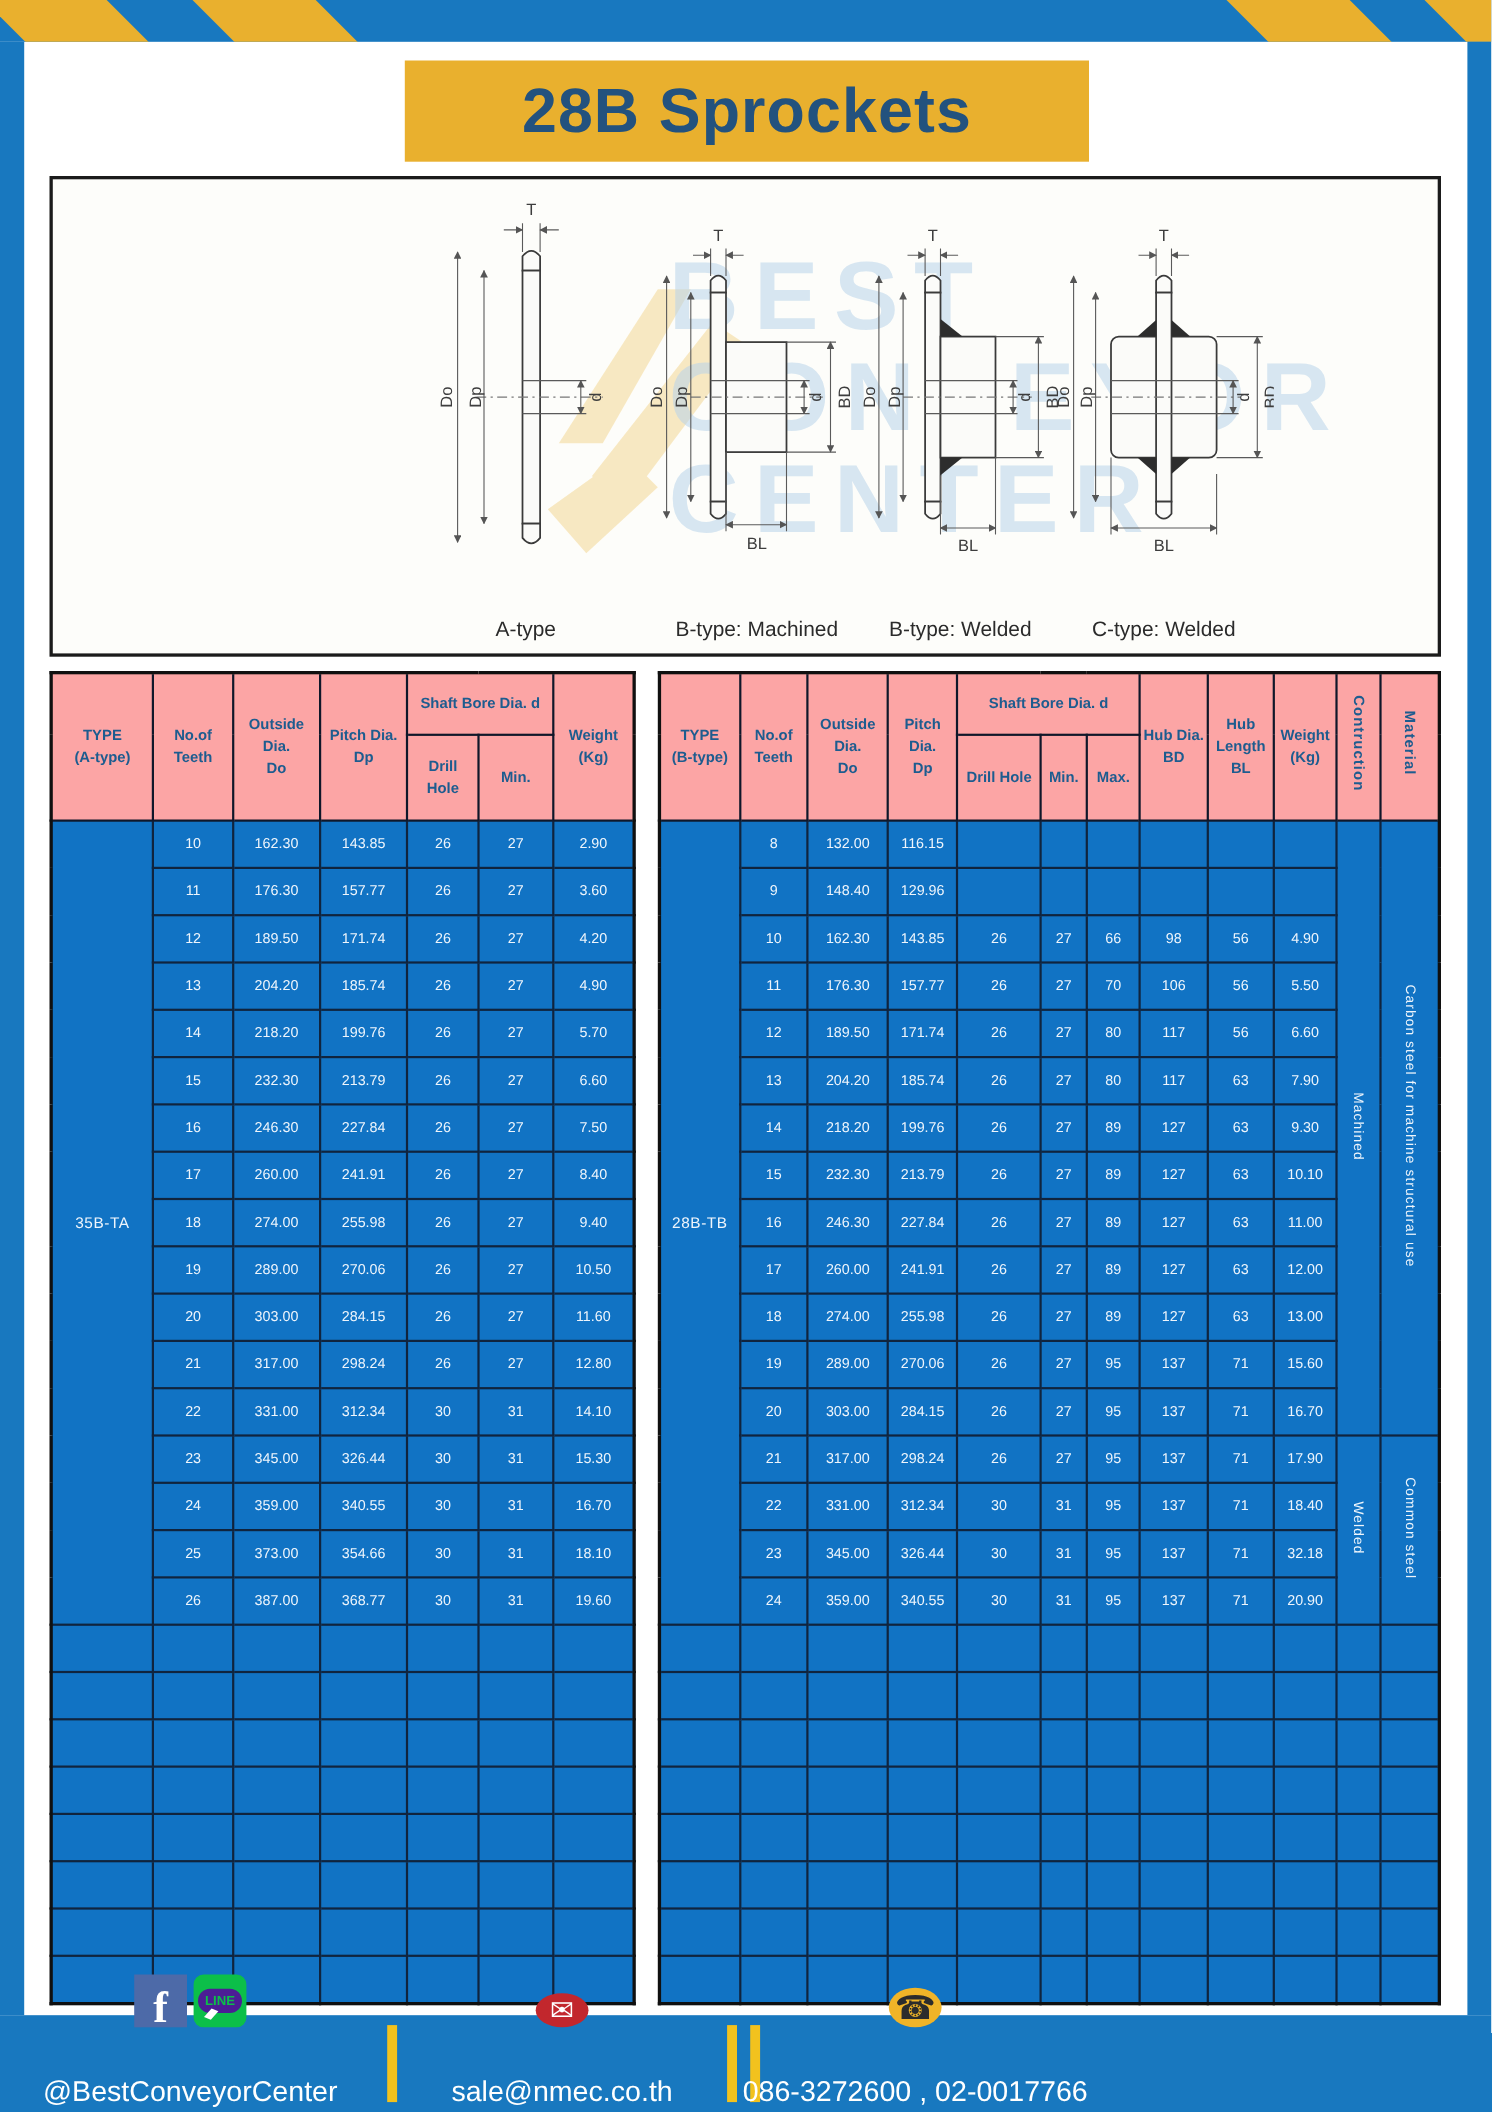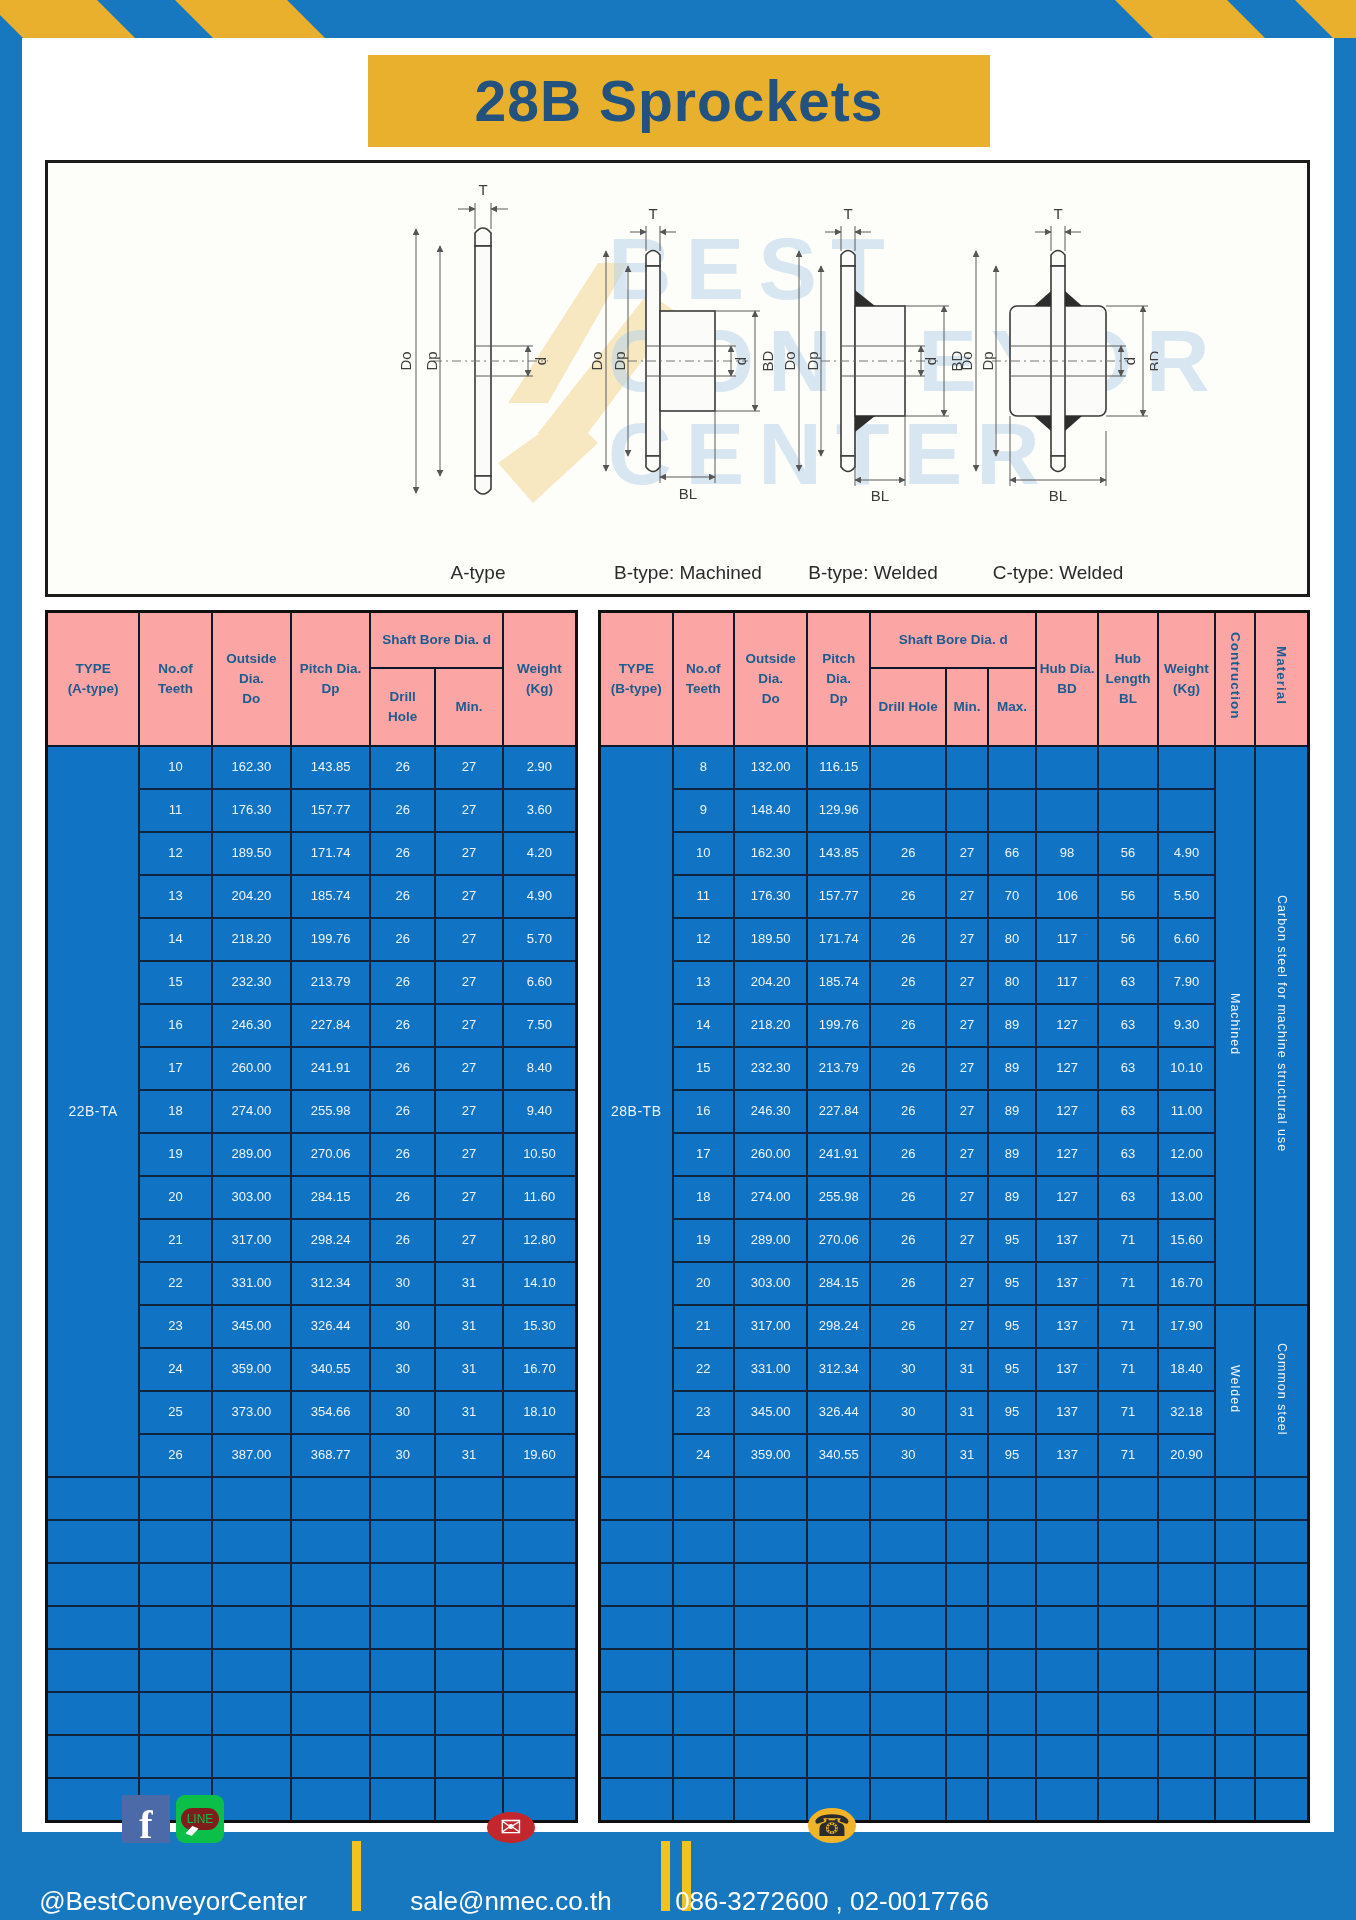--- a/index.html
+++ b/index.html
@@ -45,21 +45,21 @@
   
   .footer{position:absolute;bottom:0;left:0;right:0;height:88px;background:#1878bf;
           display:flex;align-items:center;}
   .f-item{display:flex;flex-direction:column;align-items:center;justify-content:flex-end;height:82px;gap:3px;}
   .f-text{color:#ffffff;font-weight:normal;font-size:26px;white-space:nowrap;margin-top:40px;}
   .f-div{width:9px;height:70px;background:#f2c21e;margin:0 6px;}
   .icon-row{display:flex;gap:6px;align-items:center;}
   .fb-icon{width:48px;height:48px;background:#4d6aa8;display:flex;align-items:flex-end;justify-content:center;}
   .fb-icon span{color:#fff;font-weight:bold;font-size:40px;line-height:.9;font-family:"Liberation Serif",serif;}
   .line-icon{width:48px;height:48px;background:#0cbf49;border-radius:9px;display:flex;align-items:center;justify-content:center;position:relative;}
-  .line-bubble{background:#7f1d1d;border-radius:12px;padding:4px 6px;color:#0cbf49;font-weight:normal;font-size:12px;}
+  .line-bubble{background:#4c1d95;border-radius:12px;padding:4px 6px;color:#0cbf49;font-weight:bold;font-size:12px;}
   .line-tail{position:absolute;left:12px;bottom:8px;width:8px;height:8px;background:#fff;transform:skewX(-30deg) rotate(18deg);}
   .round-icon{width:48px;height:48px;border-radius:50%;display:flex;align-items:center;justify-content:center;}
   .mail-icon{background:#c2272d;color:#fff;font-size:26px;}
   .globe-icon{background:#35b2e8;}
   .phone-icon{background:#f0b428;color:#2c2c2c;font-size:30px;}
 </style>
 </head>
 <body>
 
 <div class="app">
@@ -271,21 +271,21 @@
           <th rowspan="2">Weight
 (Kg)</th>
         </tr>
         <tr>
           <th>Drill Hole</th>
           <th>Min.</th>
         </tr>
       </thead>
       <tbody id="body-a">
           <tr>
-            <td class="type-cell" rowspan="17">22B-TA</td>
+            <td class="type-cell" rowspan="17">35B-TA</td>
             <td>10</td>
             <td>162.30</td>
             <td>143.85</td>
             <td>26</td>
             <td>27</td>
             <td>2.90</td>
           </tr>
           <tr>
             <td>11</td>
             <td>176.30</td>

